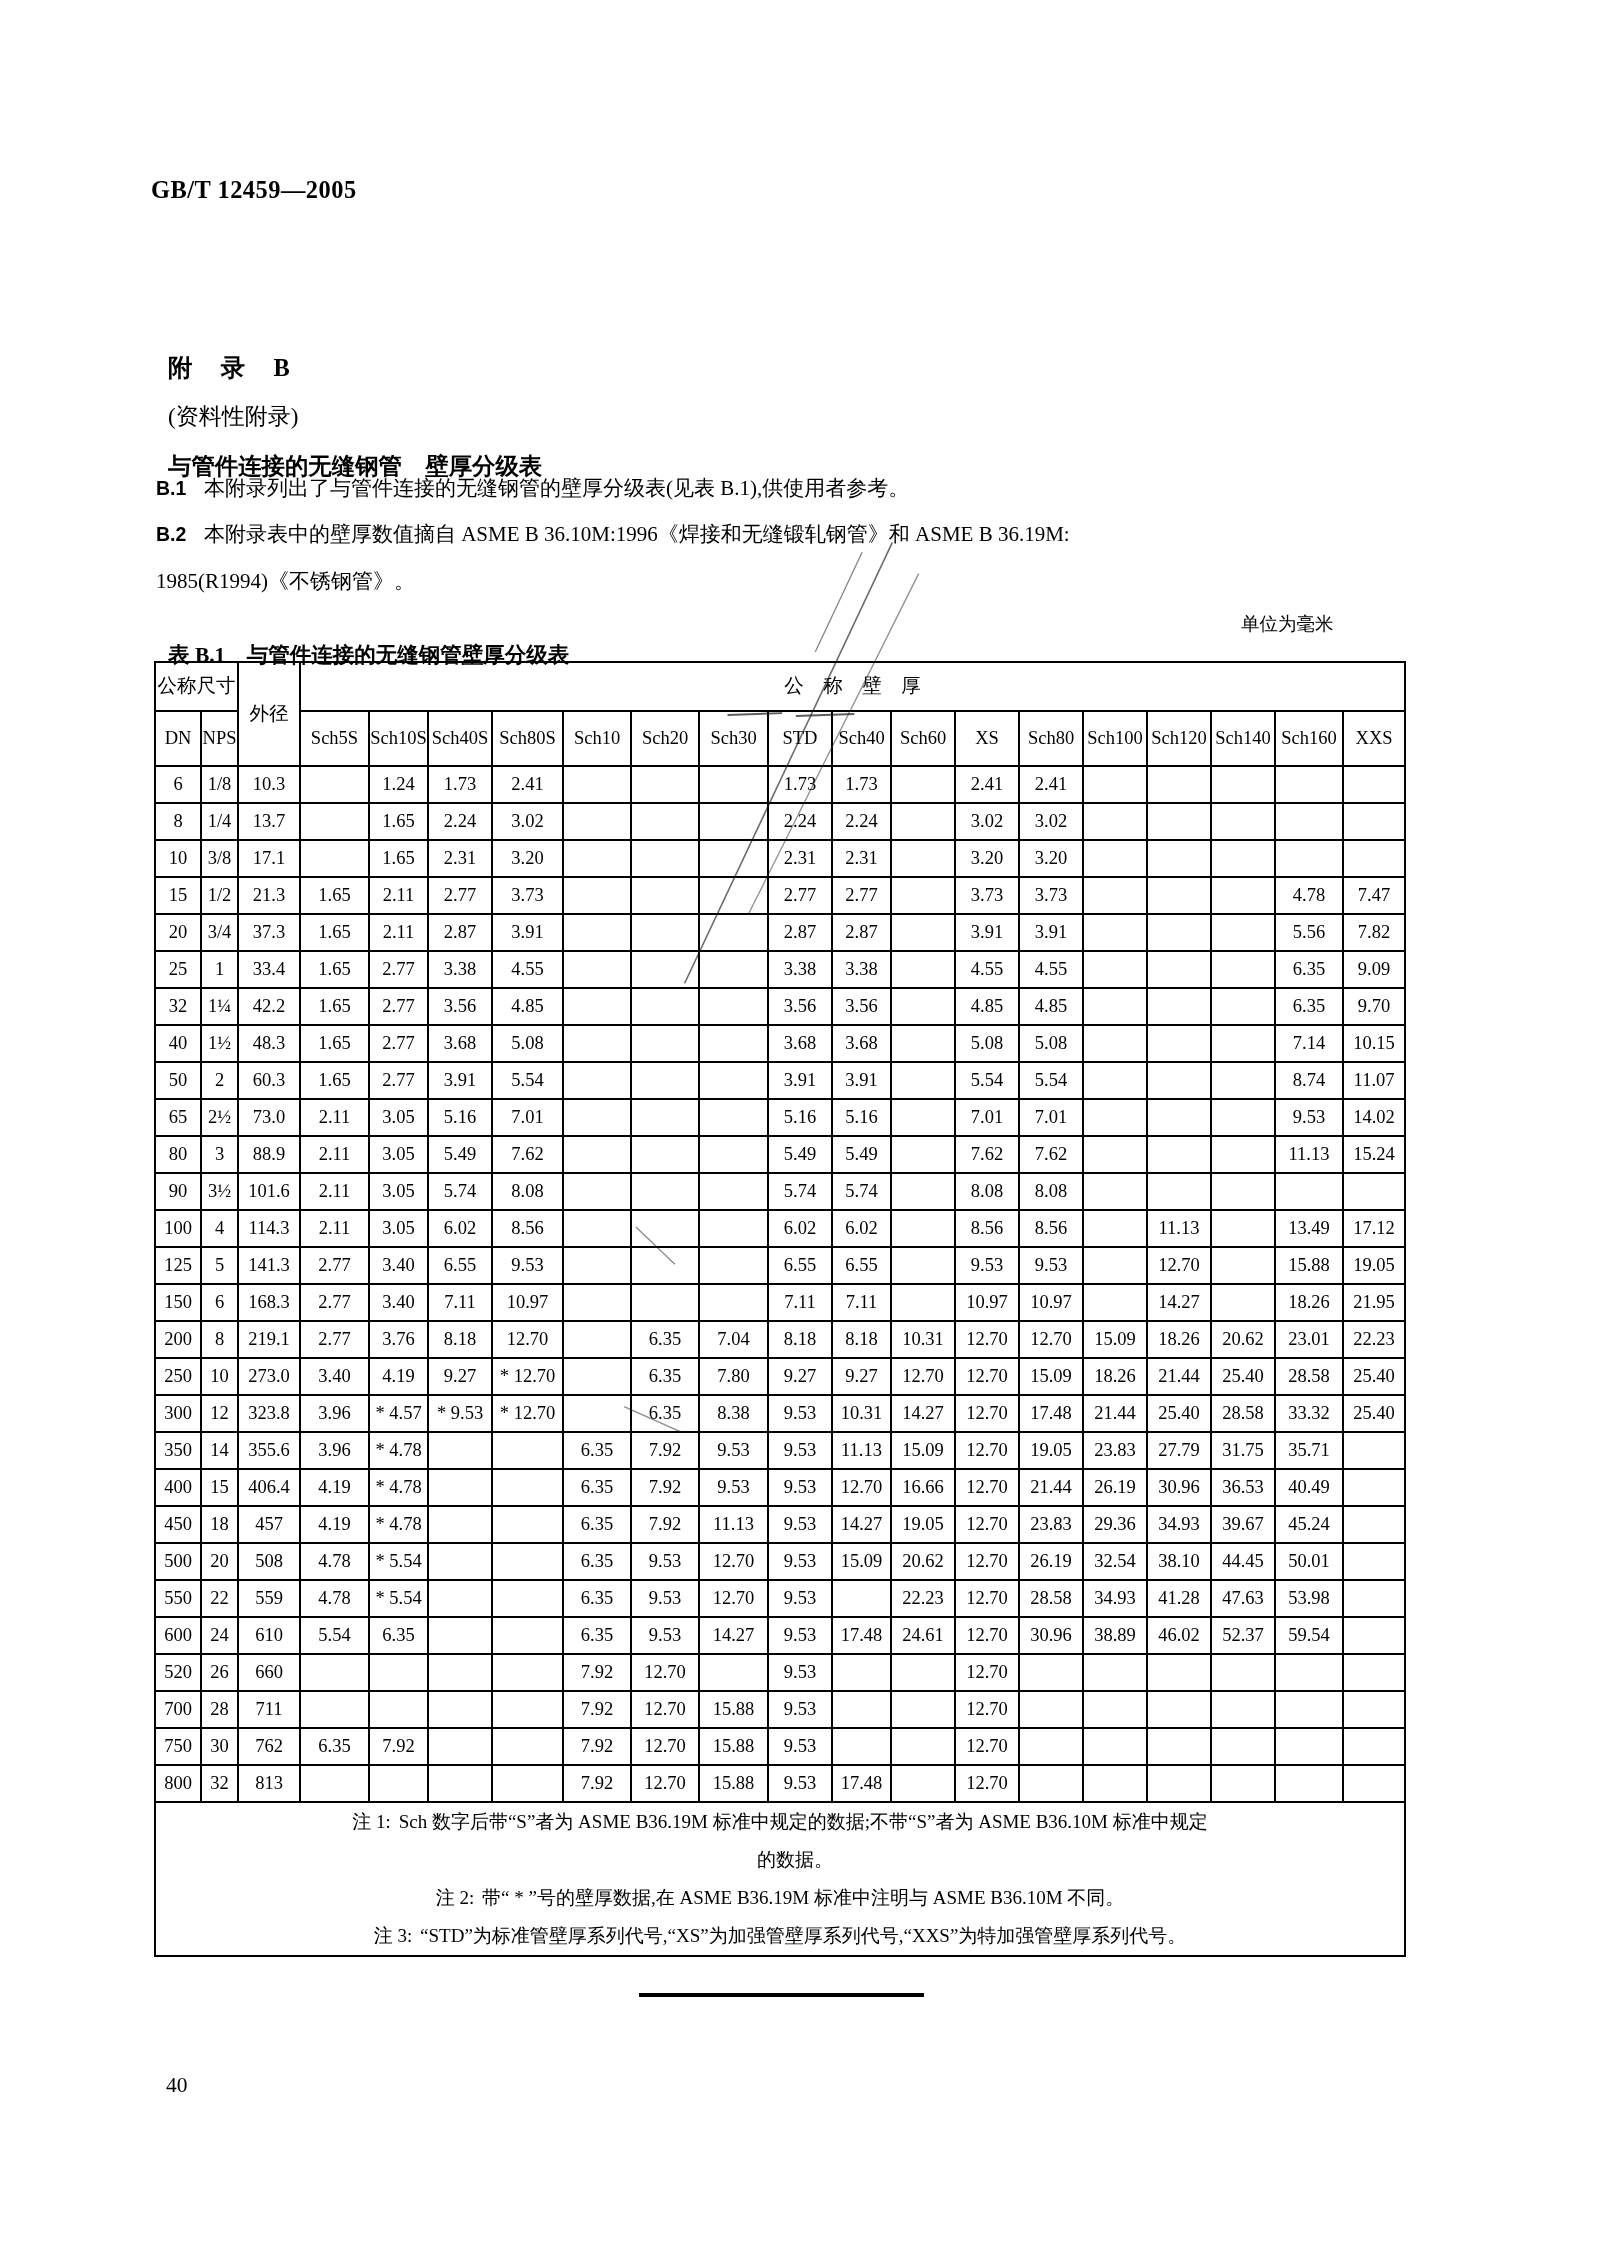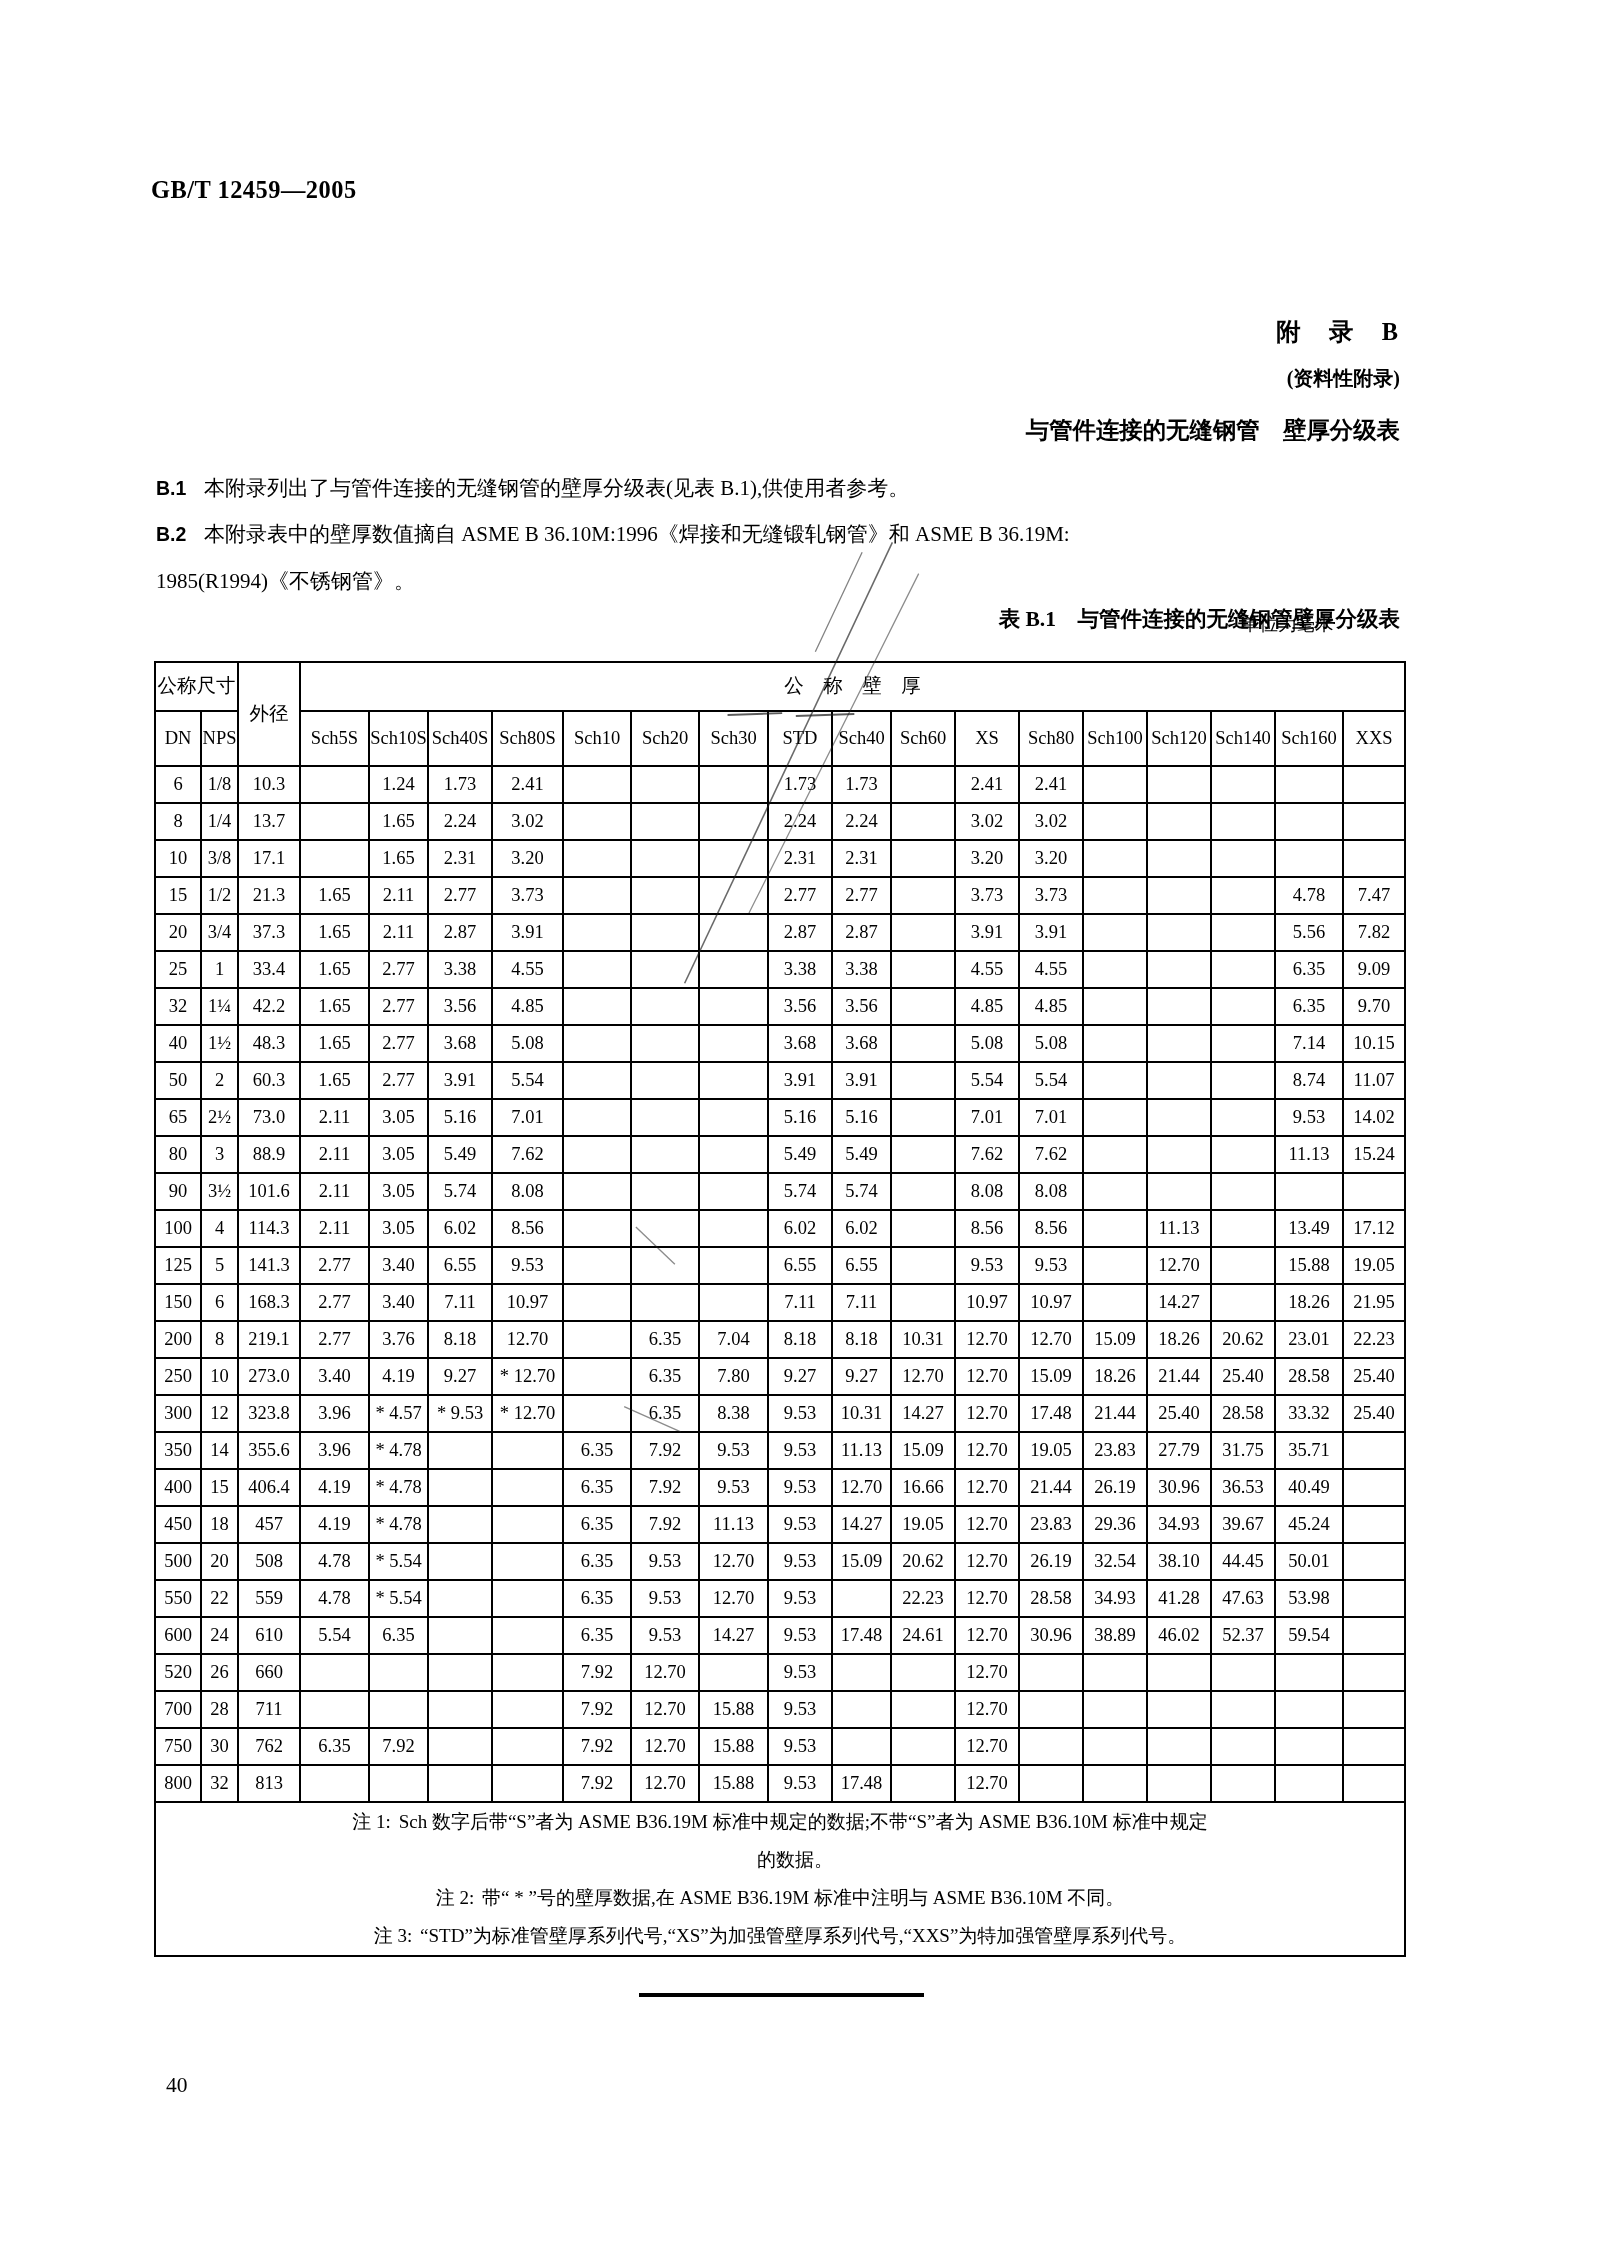--- a/index.html
+++ b/index.html
@@ -3,23 +3,23 @@
 <meta charset="utf-8">
 <style>
   html,body{margin:0;padding:0;}
   body{
     width:1617px;height:2264px;position:relative;background:#ffffff;color:#000;
     font-family:"Liberation Serif","DejaVu Serif",serif;
     -webkit-font-smoothing:antialiased;
   }
   .abs{position:absolute;}
   .doc-number{left:151px;top:176px;font-size:24.4px;font-weight:bold;letter-spacing:0.5px;}
-  .center-col{left:154px;width:1246px;text-align:right;}
+  .center-col{left:168px;width:1246px;text-align:left;margin-top:36px;}
   .appendix-title{top:316px;font-size:24.4px;font-weight:bold;letter-spacing:2px;}
-  .appendix-subtitle{top:365px;font-size:20px;font-weight:bold;}
+  .appendix-subtitle{top:365px;font-size:23px;font-weight:normal;}
   .appendix-heading{top:414px;font-size:23.4px;font-weight:bold;}
   .para{left:156px;width:1278px;font-size:21px;line-height:29px;}
   .para .lbl{font-weight:bold;font-family:"Liberation Sans",sans-serif;font-size:19.5px;margin-right:17.6px;}
   .p-b1{top:474px;}
   .p-b2{top:520px;}
   .p-b2b{top:567px;}
   .caption-row{top:604px;font-size:21.5px;font-weight:bold;}
   .unit-label{left:1241px;top:611px;font-size:18.5px;font-weight:normal;}
 
   table.wt{

